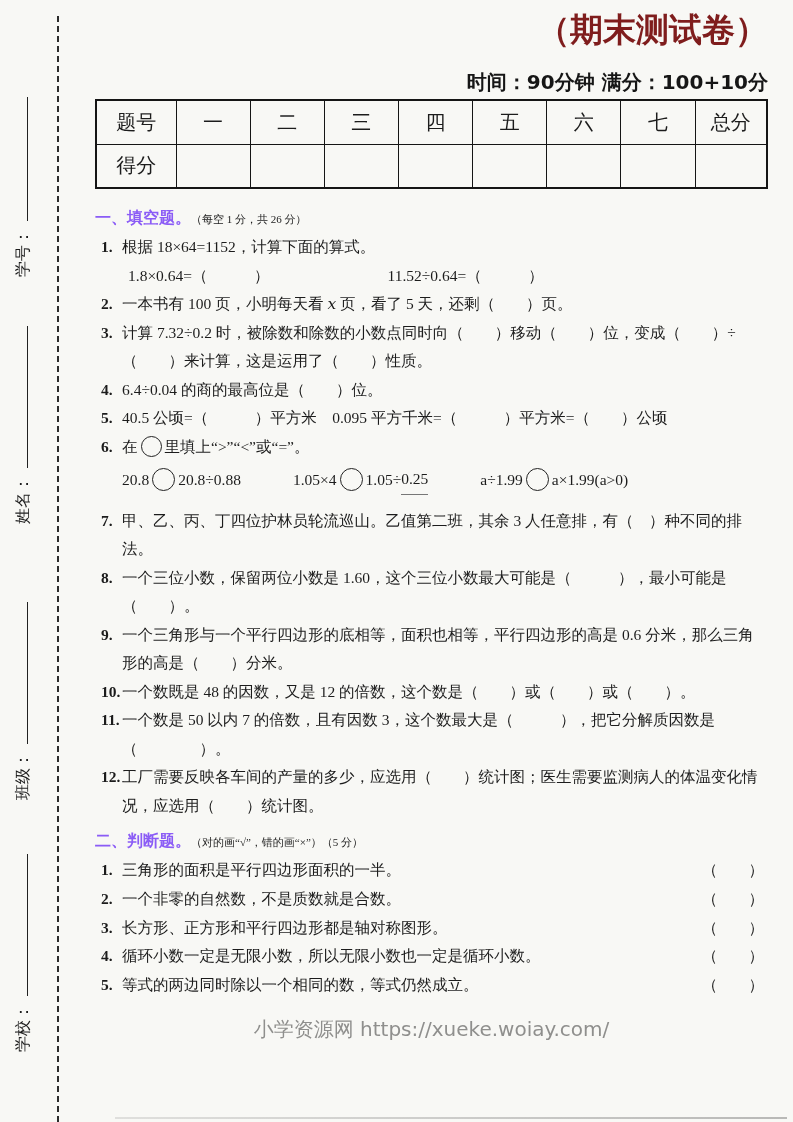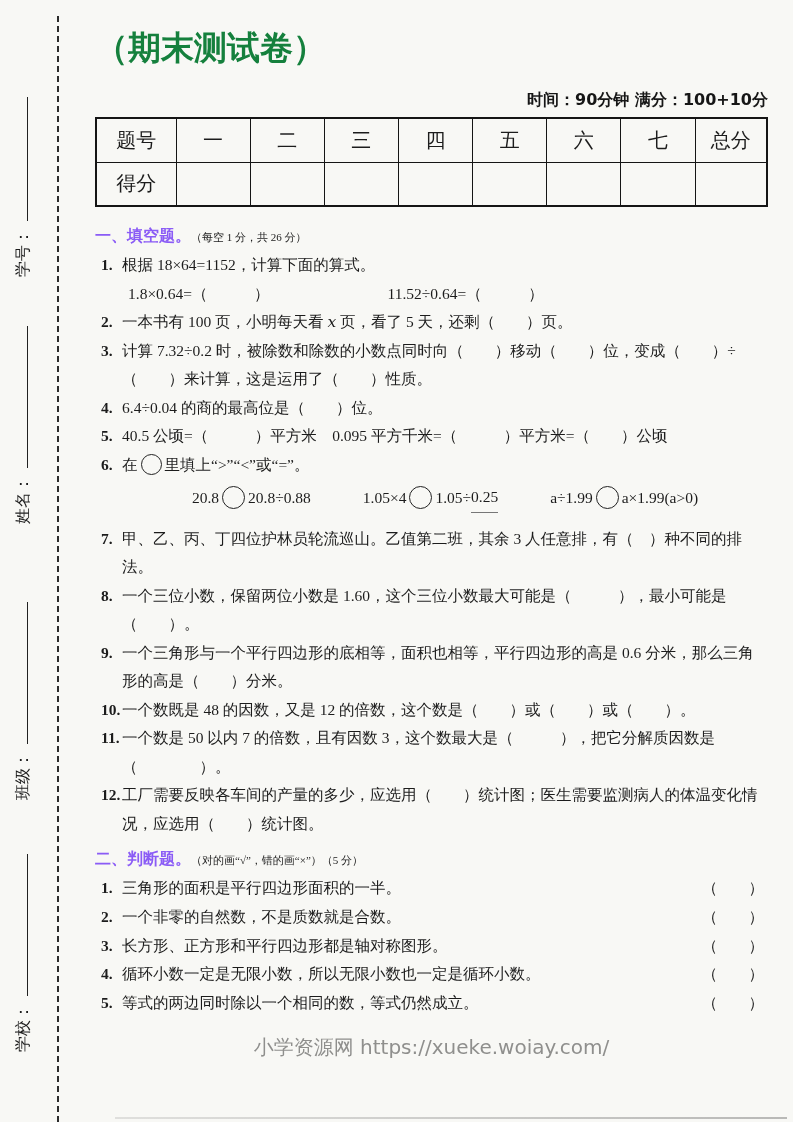--- a/index.html
+++ b/index.html
@@ -37,29 +37,29 @@
   
   .content { position: absolute; left: 95px; top: 0; width: 673px; }
 
   .page-title {
     margin-top: 30px;
     font-family: "DejaVu Sans", "Liberation Sans", sans-serif;
     font-weight: bold; font-size: 40px; line-height: 50px;
     text-align: center; letter-spacing: 1px; color: #111;
   }
   .page-subtitle {
-    margin-top: 28px;
+    margin-top: 10px;
     font-family: "DejaVu Sans", "Liberation Sans", sans-serif;
     font-weight: bold; font-size: 33px; line-height: 40px;
-    text-align: left; color: #15803d;
+    text-align: right; color: #7f1d1d;
   }
   .exam-meta {
     margin-top: 22px;
     font-family: "DejaVu Sans", "Liberation Sans", sans-serif;
-    font-weight: 600; font-size: 16px; line-height: 20px;
+    font-weight: 600; font-size: 20px; line-height: 20px;
     text-align: right; color: #161616;
   }
 
   
   table.score-table {
     width: 100%; margin-top: 7px;
     border-collapse: collapse;
     border: 2.5px solid #151515;
   }
   table.score-table td {
@@ -88,21 +88,21 @@
   .u-mark { border-bottom: 1.2px solid #777; }
 
   
   .circle-blank {
     display: inline-block; width: 23px; height: 23px;
     border: 1.7px solid #222; border-radius: 50%;
     vertical-align: -6px; margin: 0 3px;
     background: transparent;
   }
   .circle-small { width: 21px; height: 21px; vertical-align: -5px; }
-  .pairs-line { display: flex; align-items: center; margin: 4px 0 12px; justify-content: center; }
+  .pairs-line { display: flex; align-items: center; margin: 4px 0 12px; }
   .pair { display: flex; align-items: center; white-space: nowrap; }
   .pair + .pair { margin-left: 52px; }
 
   
   .j-row { display: flex; justify-content: space-between; font-size: 15.5px; line-height: 28.8px; }
   .j-left { display: flex; }
   .j-bracket { white-space: nowrap; padding-right: 4px; }
 
   
   .footer-site {

